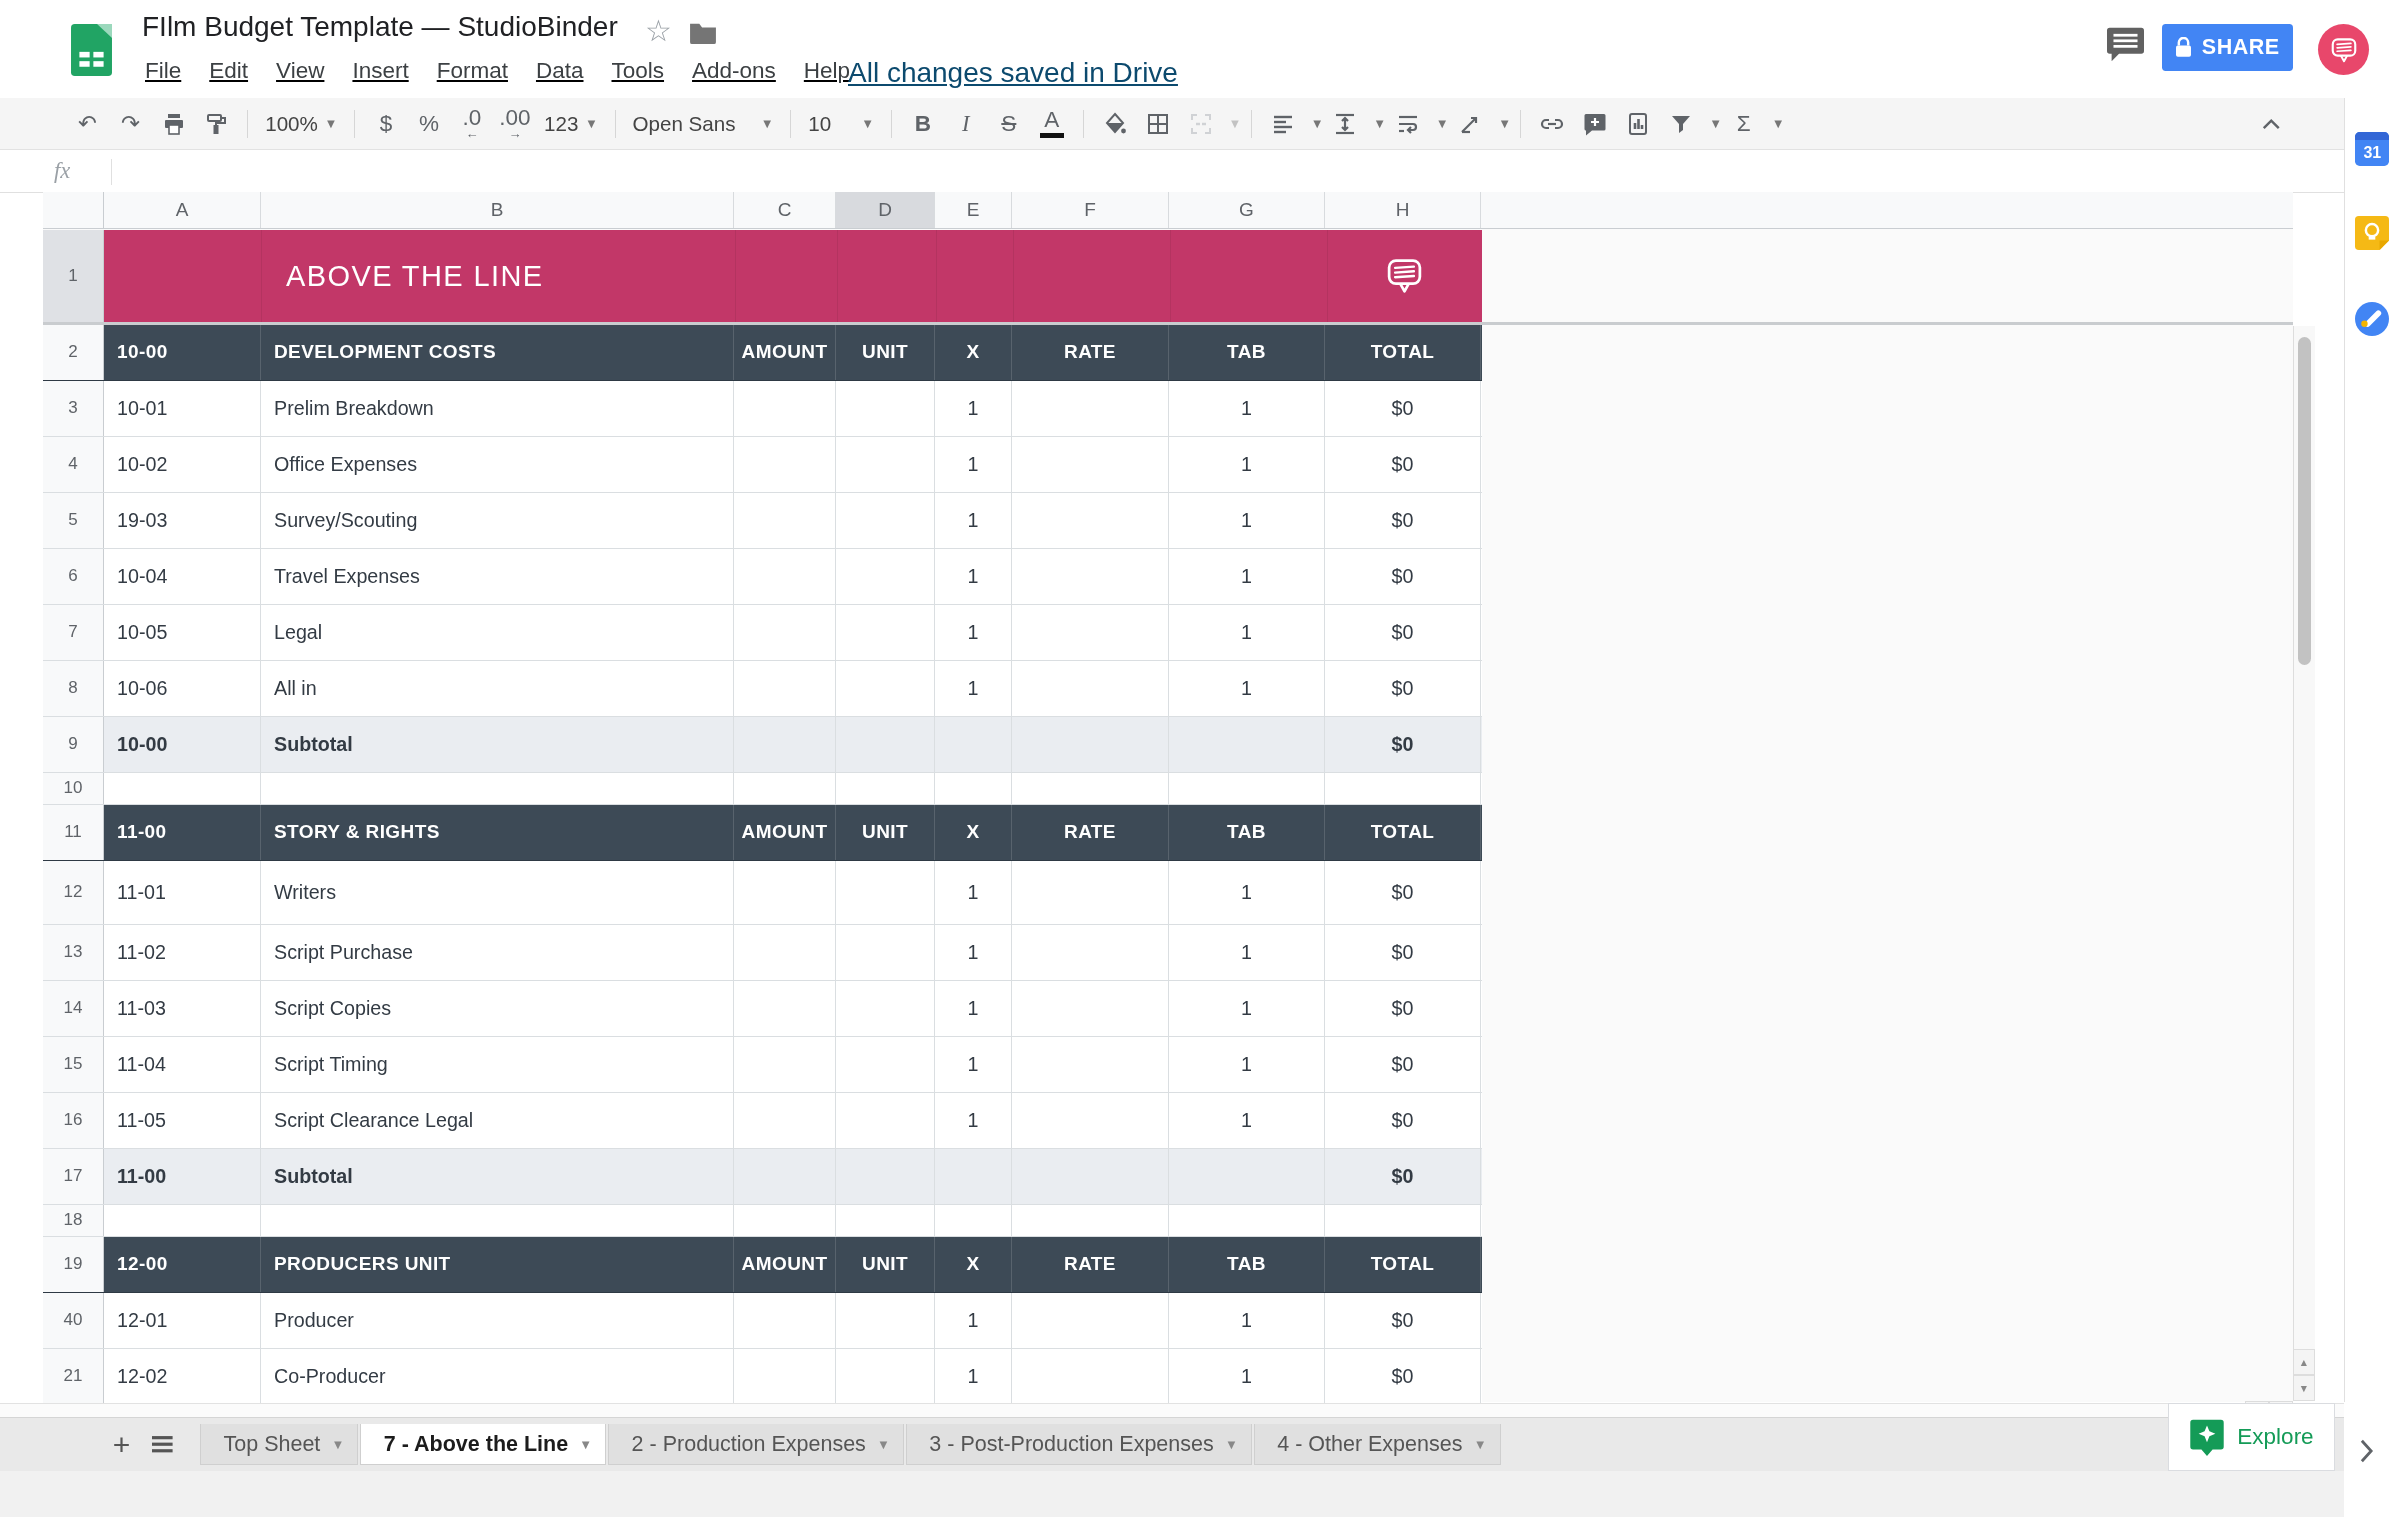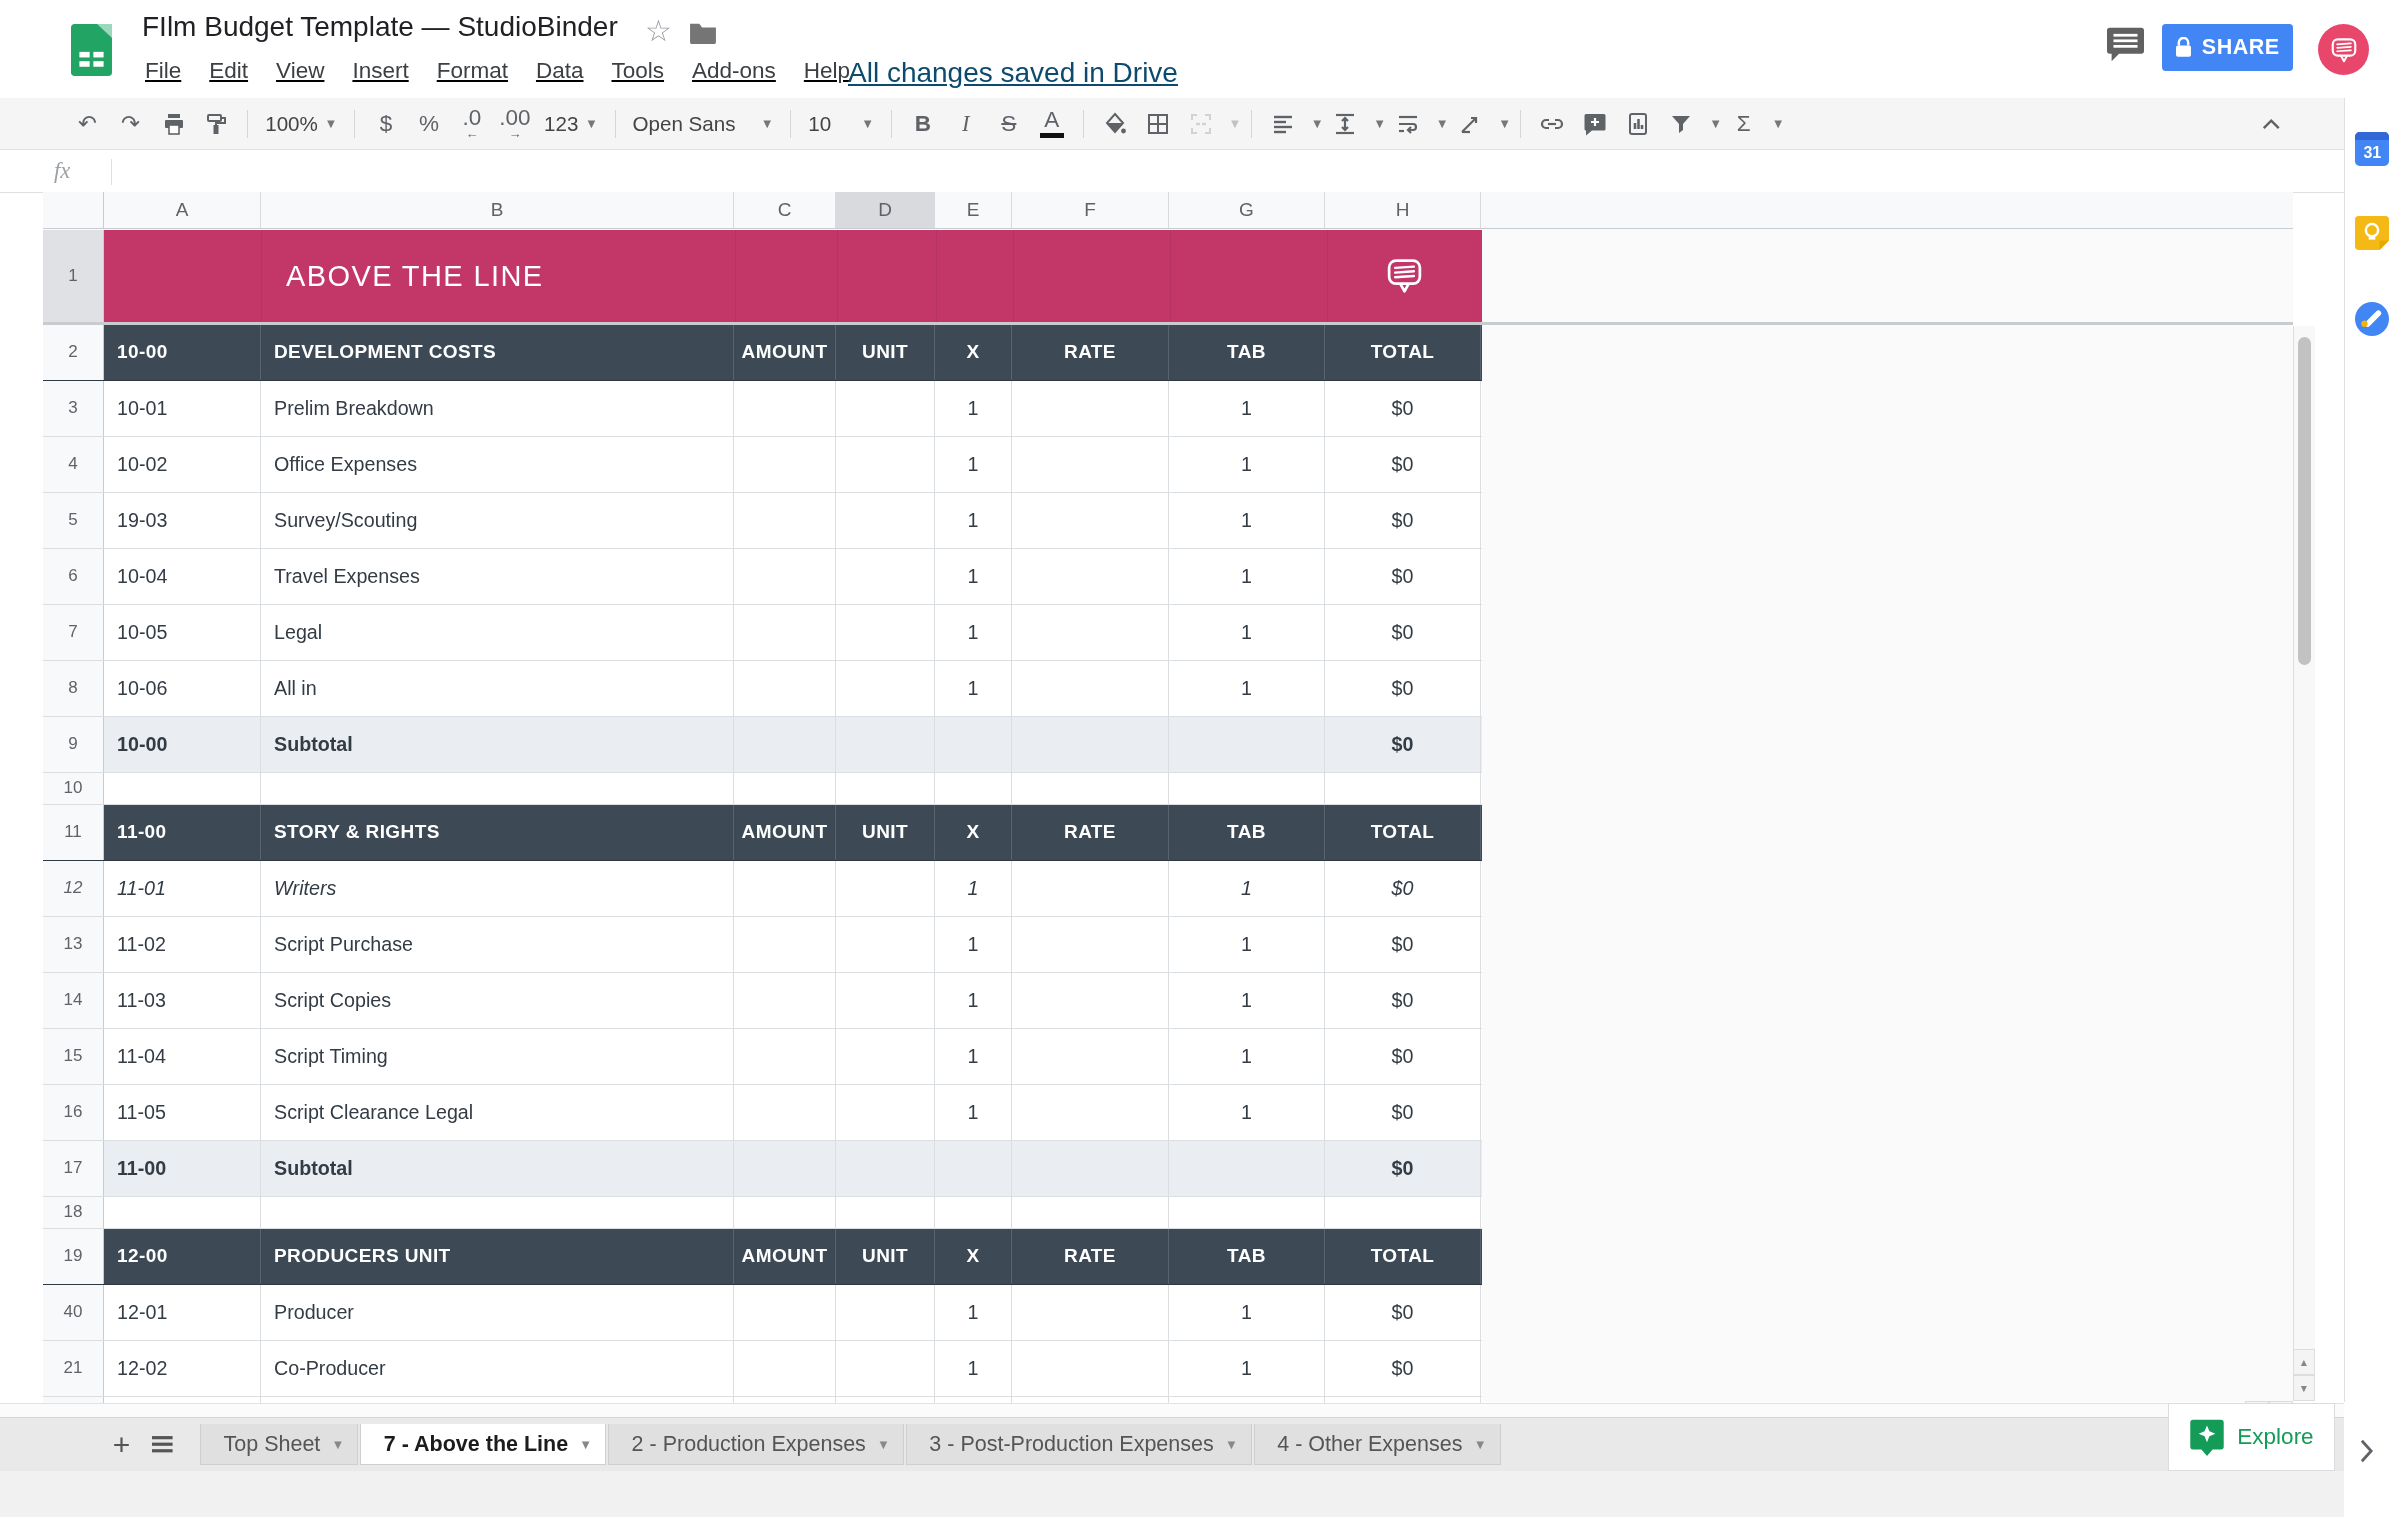--- a/index.html
+++ b/index.html
@@ -467,21 +467,21 @@
         <div class="rh">11</div>
         <div class="cell" style="width: 157px; flex: 0 0 157px;">11-00</div>
         <div class="cell" style="width: 473px; flex: 0 0 473px;">STORY &amp; RIGHTS</div>
         <div class="cell c" style="width: 102px; flex: 0 0 102px;">AMOUNT</div>
         <div class="cell c" style="width: 99px; flex: 0 0 99px;">UNIT</div>
         <div class="cell c" style="width: 77px; flex: 0 0 77px;">X</div>
         <div class="cell c" style="width: 157px; flex: 0 0 157px;">RATE</div>
         <div class="cell c" style="width: 156px; flex: 0 0 156px;">TAB</div>
         <div class="cell c" style="width: 156px; flex: 0 0 156px;">TOTAL</div>
       </div>
-      <div class="row data" style="height: 56px; font-style: italic;">
+      <div class="row data" style="height: 64px;">
         <div class="rh">12</div>
         <div class="cell" style="width: 157px; flex: 0 0 157px;">11-01</div>
         <div class="cell" style="width: 473px; flex: 0 0 473px;">Writers</div>
         <div class="cell" style="width: 102px; flex: 0 0 102px;"></div>
         <div class="cell" style="width: 99px; flex: 0 0 99px;"></div>
         <div class="cell c" style="width: 77px; flex: 0 0 77px;">1</div>
         <div class="cell" style="width: 157px; flex: 0 0 157px;"></div>
         <div class="cell c" style="width: 156px; flex: 0 0 156px;">1</div>
         <div class="cell c" style="width: 156px; flex: 0 0 156px;">$0</div>
       </div>

